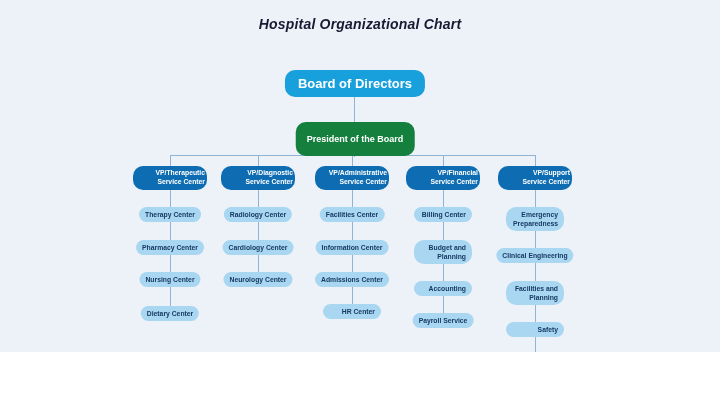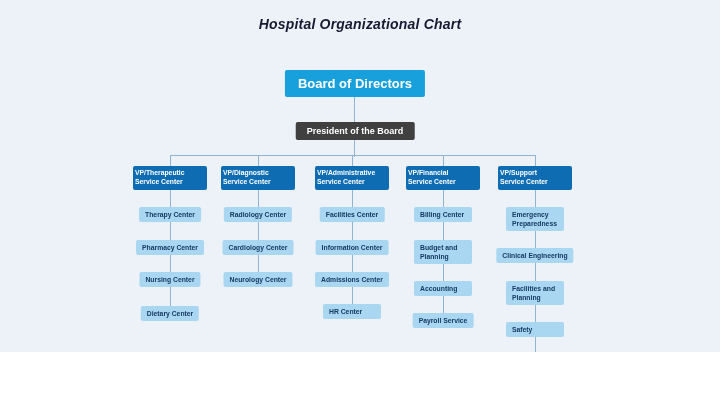--- a/index.html
+++ b/index.html
@@ -9,34 +9,34 @@
     font-family:"Liberation Sans", sans-serif;
     overflow:hidden;
   }
   .title {
     position:absolute; top:16px; left:0; width:100%;
     text-align:center; font-style:italic; font-weight:bold;
     font-size:14px; color:#191931; letter-spacing:0.2px;
   }
   .node {
     position:absolute; transform:translateX(-50%);
-    text-align:left; white-space:pre-line;
-    border-radius:2px; z-index:2; box-sizing:border-box;
+    text-align:right; white-space:pre-line;
+    border-radius:10px; z-index:2; box-sizing:border-box;
   }
   .board {
     left:355px; top:70px;
     background:#17a0dc; color:#ffffff;
     font-weight:bold; font-size:13px;
     padding:6px 13px;
   }
   .exec {
     left:355px; top:122px;
-    background:#404040; color:#ffffff;
+    background:#15803d; color:#ffffff;
     font-weight:bold; font-size:9px;
-    padding:4px 11px;
+    padding:12px 11px;
   }
   .vp {
     top:166px; width:74px;
     background:#0d6cb2; color:#ffffff;
     font-weight:bold; font-size:6.8px; line-height:1.3;
     padding:3px 2px;
   }
   .child {
     background:#a9d6f0; color:#163a63;
     font-weight:bold; font-size:6.8px; line-height:1.35;

